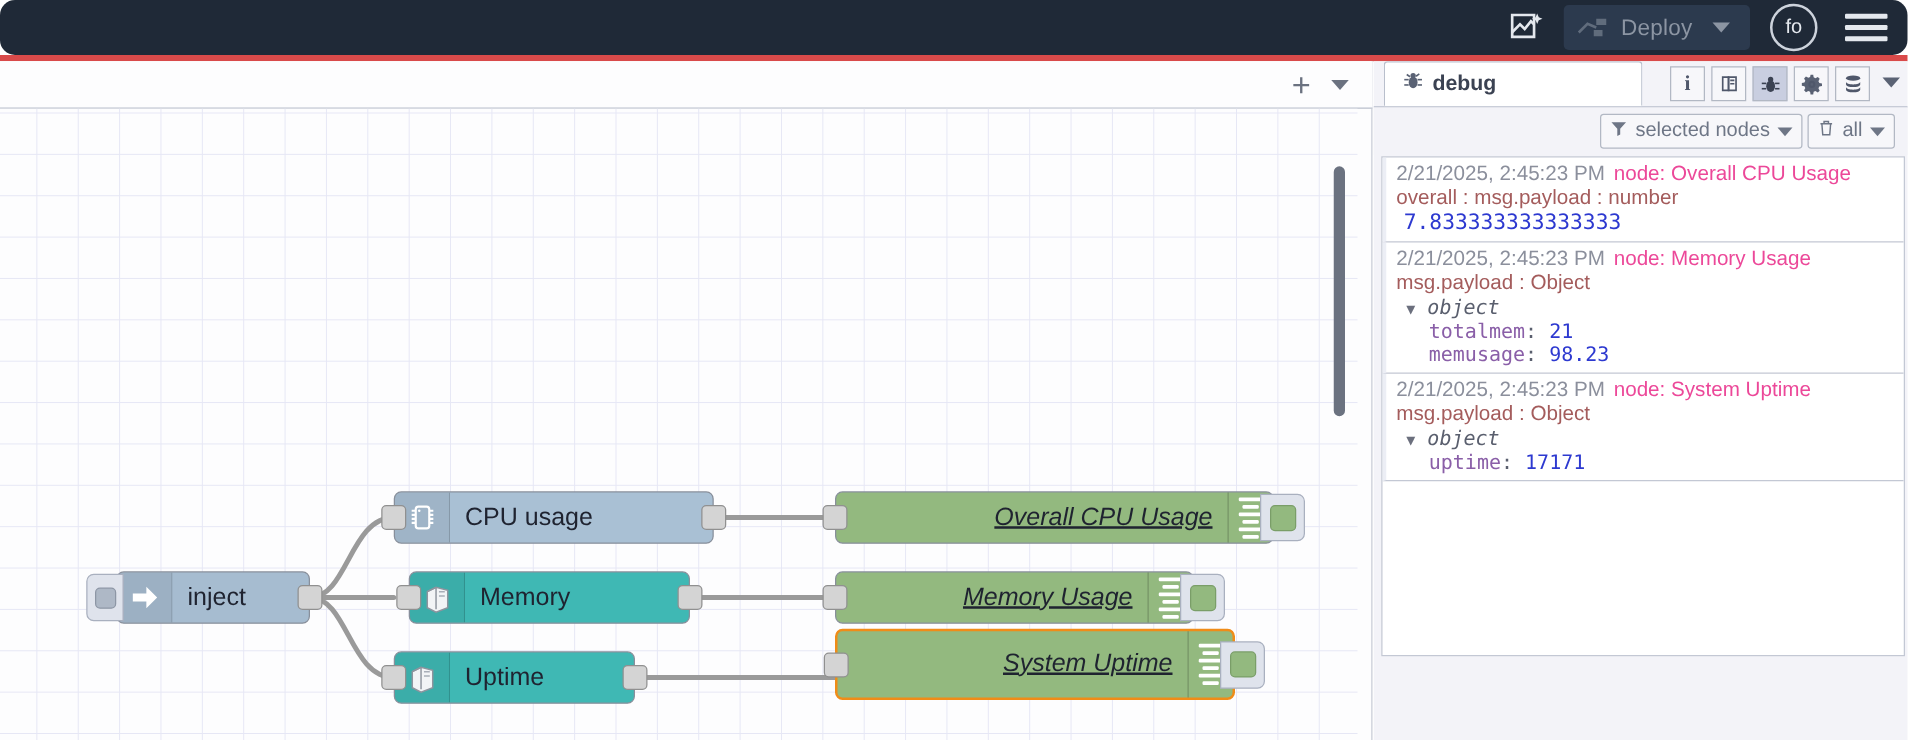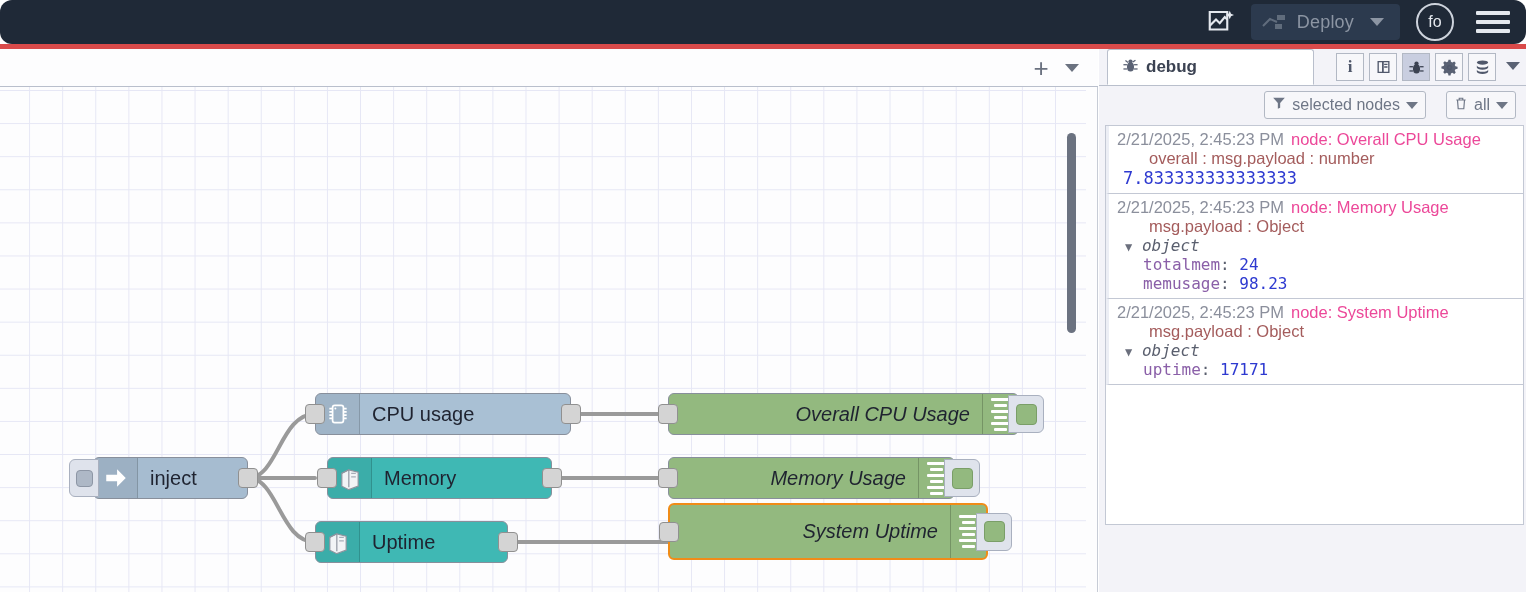--- a/index.html
+++ b/index.html
@@ -54,21 +54,21 @@
   svg#wires { position:absolute; left:0; top:0; width:1086px; height:505px; }
 
   .node { position:absolute; border-radius:6px; border:1px solid #888f9b;
     display:flex; align-items:stretch; }
   .node.sel { border:2px solid #f08c18; }
   .node-icon-box { width:44px; flex:0 0 44px; display:flex; align-items:center;
     justify-content:center; border-right:1px solid rgba(0,0,0,.16);
     border-radius:5px 0 0 5px; background:rgba(0,0,0,.06);}
   .node-label { flex:1; display:flex; align-items:center; font-size:20px;
     color:#1f2330; padding:0 12px;}
-  .node-label.right { justify-content:flex-end; font-style:italic; }
+  .node-label.right { justify-content:flex-end; font-style:italic;text-decoration:underline; }
 
   .port { position:absolute; width:20px; height:20px; background:#d4d4d4;
     border:1px solid #909090; border-radius:4px; top:50%; margin-top:-10px; }
   .port.in { left:-11px; }
   .port.out { right:-11px; }
 
   .inject-btn { position:absolute; left:-25px; top:50%; margin-top:-19px;
     width:30px; height:38px; background:#dfe3ec; border:1px solid #a9b0bf;
     border-radius:6px 0 0 6px; display:flex; align-items:center;
     justify-content:center; cursor:pointer;}
@@ -99,35 +99,35 @@
     display:flex;align-items:center;justify-content:center;margin-left:5px;
     margin-bottom:4px; cursor:pointer; color:#50586b;}
   .side-icon-btn.active { background:#c9cee0; }
   #side-caret-btn { width:26px;height:26px;display:flex;align-items:center;
     justify-content:center;margin-left:4px;margin-bottom:6px;cursor:pointer;}
   #side-caret-btn span { width:0;height:0;border-left:7px solid transparent;
     border-right:7px solid transparent;border-top:8px solid #5a6274;}
 
   #filterbar { position:absolute; left:0; top:37px; width:427px; height:38px;
     background:#f3f3f8; display:flex; align-items:center; justify-content:flex-end;
-    padding-right:10px; gap:20px;}
+    padding-right:10px; gap:4px;}
   .filter-btn { height:28px; border:1px solid #b2b8c4; background:#f7f7fa;
     border-radius:3px; display:flex; align-items:center; padding:0 7px; gap:6px;
     font-size:16px; color:#6e7686; cursor:pointer;}
   .filter-btn .mini-caret { width:0;height:0;border-left:6px solid transparent;
     border-right:6px solid transparent;border-top:7px solid #6e7686;}
 
   #debug-list { position:absolute; left:6px; top:76px; width:419px; height:400px;
     background:#fff; border:1px solid #c3c8d4; overflow:hidden;}
   .dbg-msg { padding:4px 0 5px 8px; border-bottom:1px solid #c3c8d4;
     border-left:3px solid #eceef5;}
   .dbg-line1 { font-size:16.5px; white-space:nowrap;}
   .dbg-time { color:#8b8f9c;}
   .dbg-nodename { color:#ec4899; margin-left:7px;}
-  .dbg-topic { font-size:16.5px; color:#a45c5c;margin-left:32px; }
+  .dbg-topic { font-size:16.5px; color:#a45c5c; }
   .dbg-value { font-family:"DejaVu Sans Mono", monospace; font-size:17px;
     color:#2d39d0; padding-left:6px;}
   .dbg-objrow { font-family:"DejaVu Sans Mono", monospace; font-size:16px;
     padding-left:8px; color:#5a5f6e;}
   .dbg-objrow .tw { color:#6b6f7d; font-size:12px; }
   .dbg-objrow .obj { font-style:italic; color:#5a5f6e;}
   .dbg-prop { font-family:"DejaVu Sans Mono", monospace; font-size:16px;
     padding-left:26px;}
   .dbg-prop .k { color:#8a5fa8;}
   .dbg-prop .v { color:#2d39d0;}
@@ -373,21 +373,21 @@
   <div id="debug-list">
       <div class="dbg-msg">
         <div class="dbg-line1"><span class="dbg-time">2/21/2025, 2:45:23 PM</span><span class="dbg-nodename">node: Overall CPU Usage</span></div>
         <div class="dbg-topic">overall : msg.payload : number</div>
         <div class="dbg-value">7.833333333333333</div>
       </div>
       <div class="dbg-msg">
         <div class="dbg-line1"><span class="dbg-time">2/21/2025, 2:45:23 PM</span><span class="dbg-nodename">node: Memory Usage</span></div>
         <div class="dbg-topic">msg.payload : Object</div>
         <div class="dbg-objrow"><span class="tw">▼</span> <span class="obj">object</span></div>
-        <div class="dbg-prop"><span class="k">totalmem</span><span style="color:#5a5f6e">: </span><span class="v">24</span></div>
+        <div class="dbg-prop"><span class="k">totalmem</span><span style="color:#5a5f6e">: </span><span class="v">21</span></div>
         <div class="dbg-prop"><span class="k">memusage</span><span style="color:#5a5f6e">: </span><span class="v">98.23</span></div>
       </div>
       <div class="dbg-msg">
         <div class="dbg-line1"><span class="dbg-time">2/21/2025, 2:45:23 PM</span><span class="dbg-nodename">node: System Uptime</span></div>
         <div class="dbg-topic">msg.payload : Object</div>
         <div class="dbg-objrow"><span class="tw">▼</span> <span class="obj">object</span></div>
         <div class="dbg-prop"><span class="k">uptime</span><span style="color:#5a5f6e">: </span><span class="v">17171</span></div>
       </div>
     </div>
 </div>

